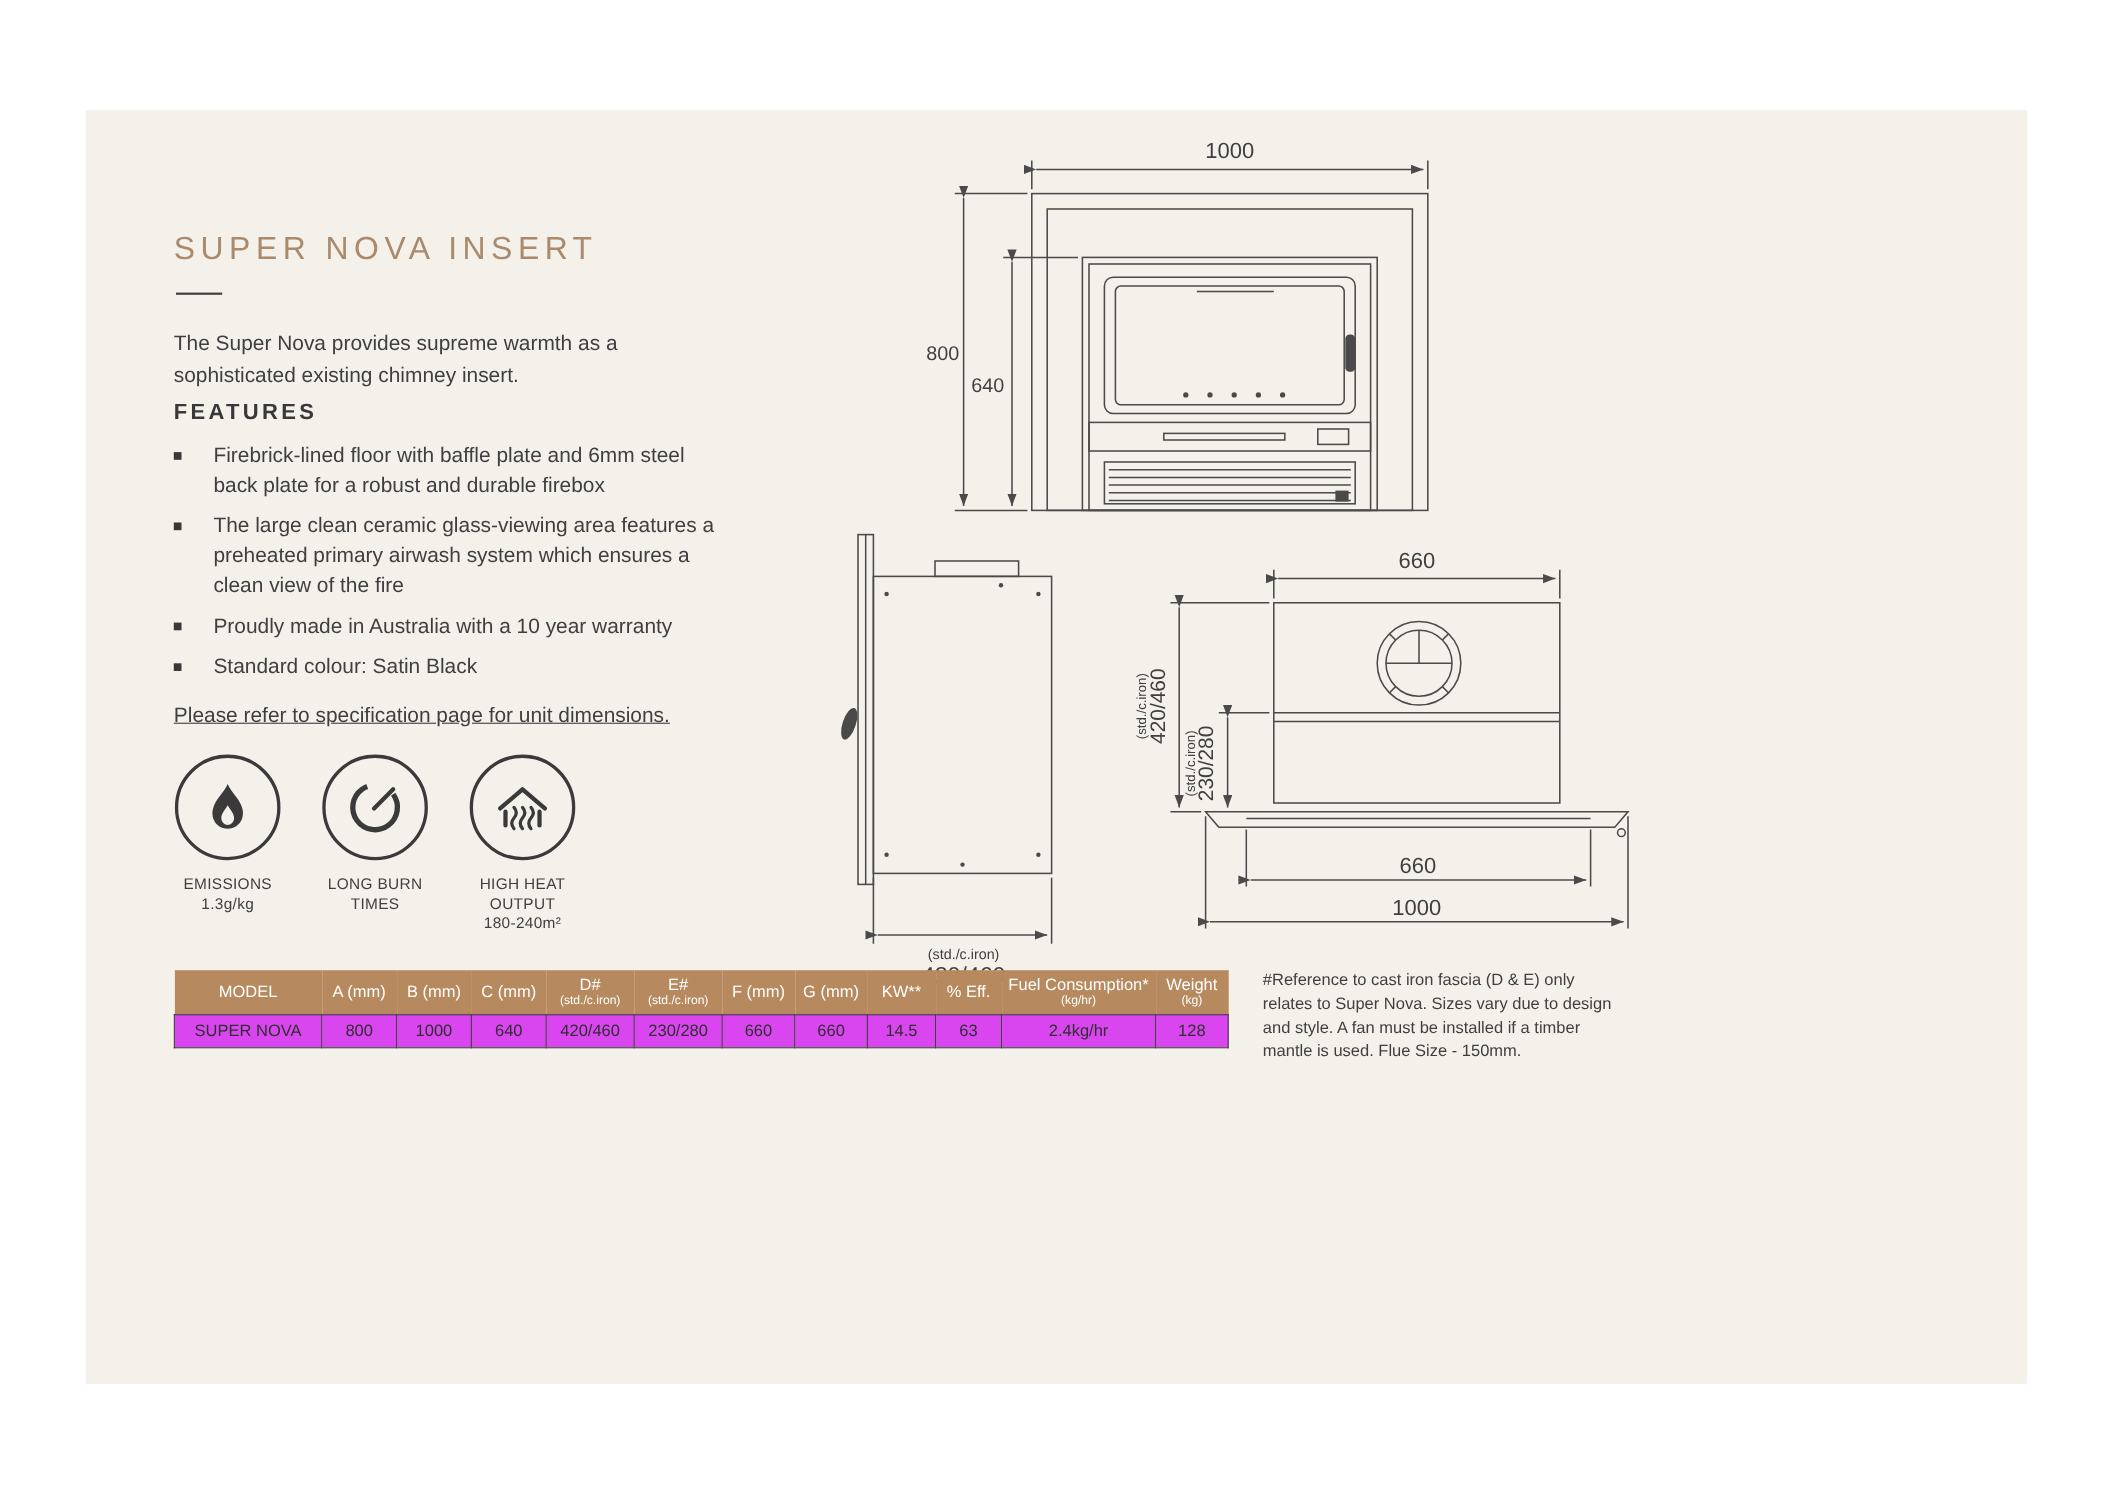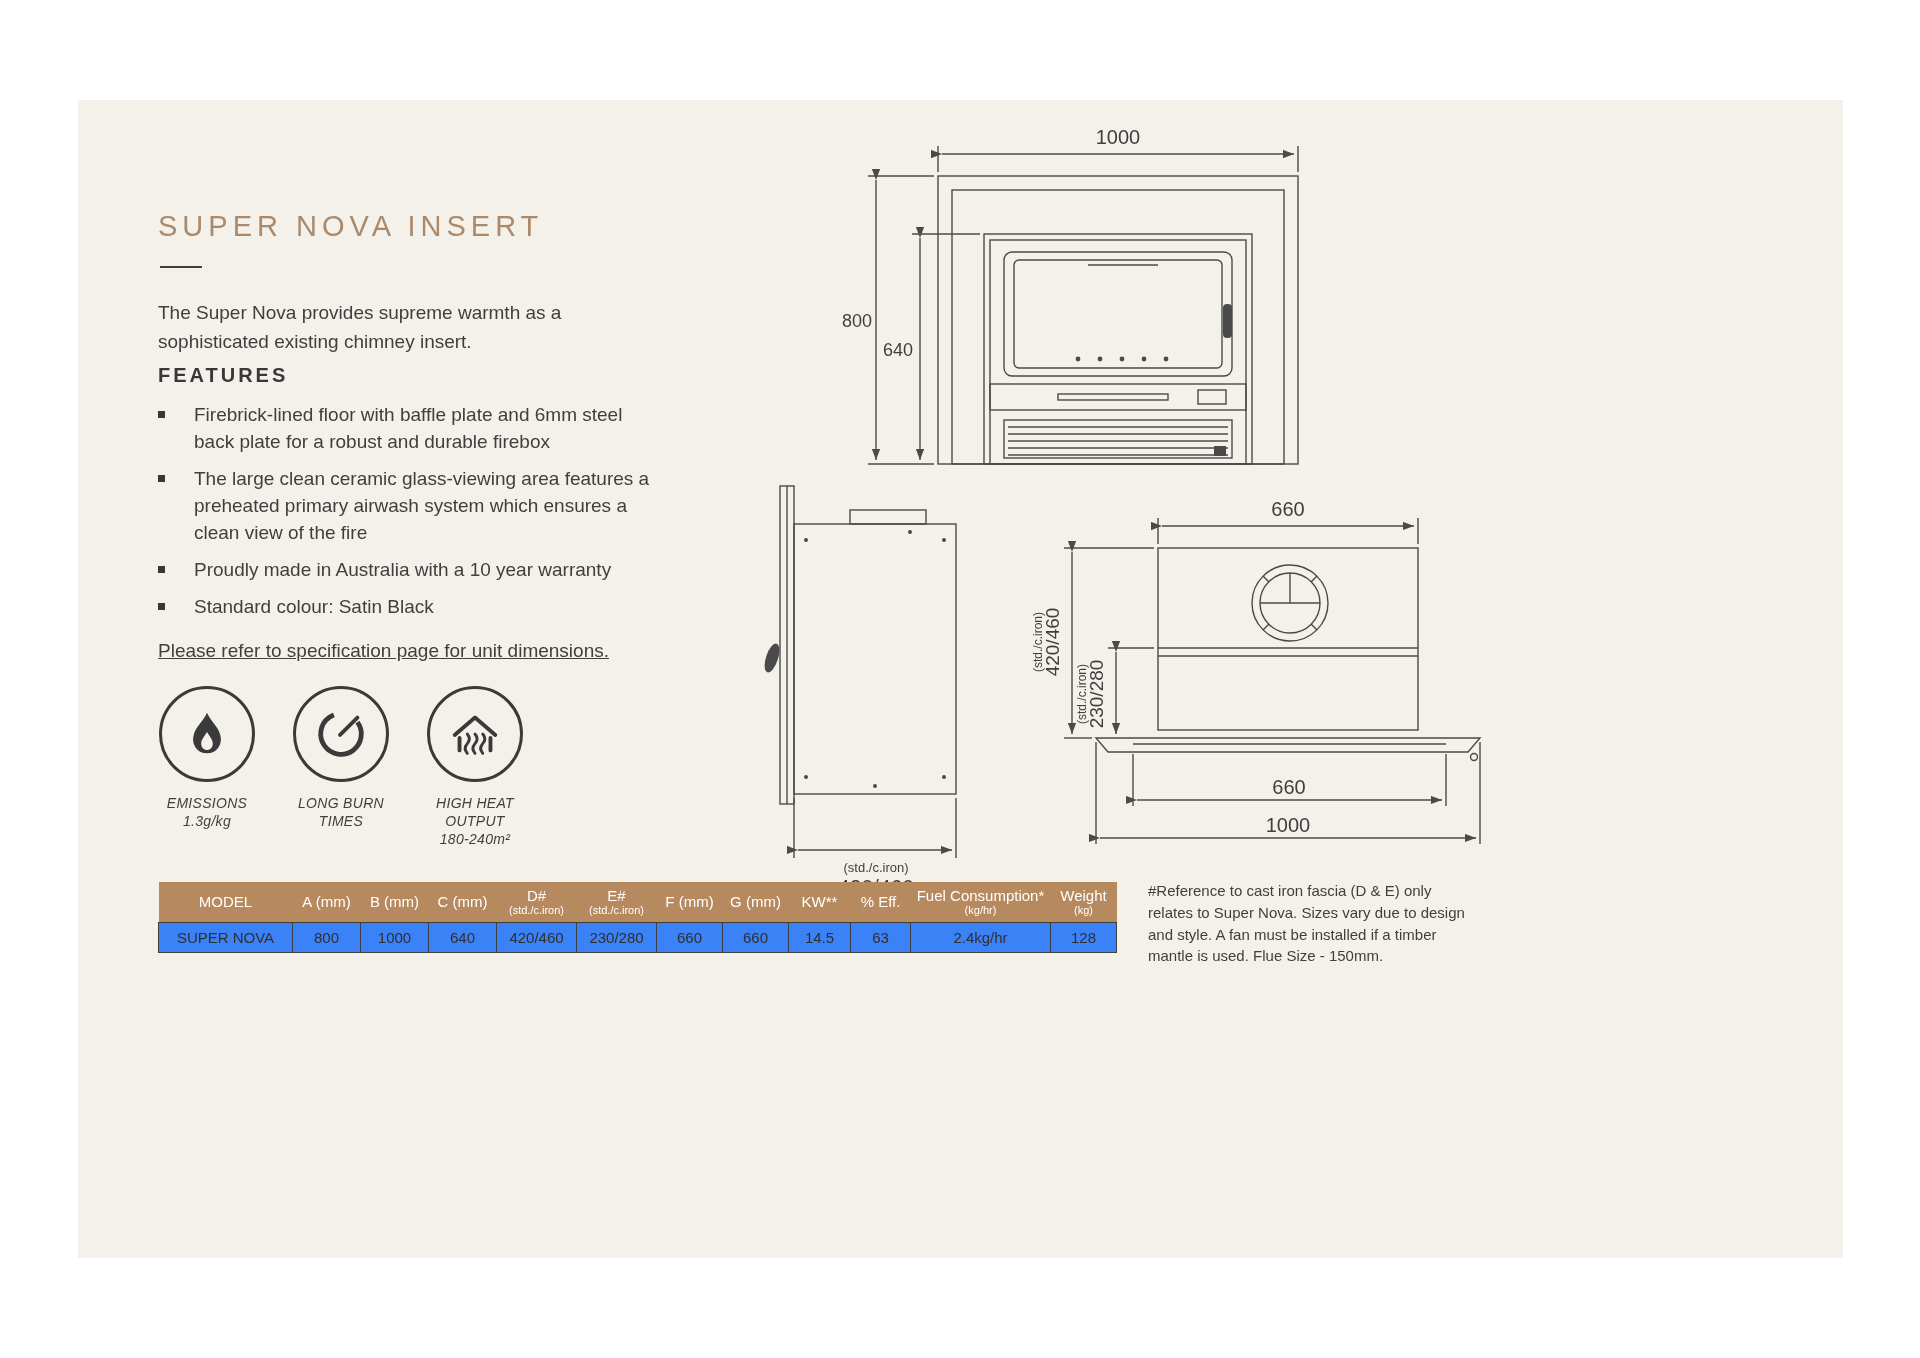--- a/index.html
+++ b/index.html
@@ -10,36 +10,36 @@
 
   .title { position:absolute; left:80px; top:110px; font-size:29px; letter-spacing:5px; color:#ab8a6b; font-weight:400; }
   .title-rule { position:absolute; left:82px; top:166px; width:42px; height:2px; background:#3f3f3f; }
   .intro { position:absolute; left:80px; top:198px; width:430px; font-size:19px; line-height:1.55; }
   .features-heading { position:absolute; left:80px; top:264px; font-size:20px; letter-spacing:3px; font-weight:600; color:#383838; }
   .features { position:absolute; left:80px; top:302px; width:500px; display:flex; flex-direction:column; gap:10px; }
   .feature { display:flex; gap:29px; font-size:19px; line-height:1.42; }
   .bullet { flex:0 0 auto; width:7px; height:7px; background:#383838; margin-top:9px; }
   .dim-note-text { position:absolute; left:80px; top:540px; font-size:19px;text-decoration:underline; }
 
-  .badges { position:absolute; left:64px; top:586px; display:flex; gap:4px;font-style:italic; }
+  .badges { position:absolute; left:64px; top:586px; display:flex; gap:4px; }
   .badge { width:130px; display:flex; flex-direction:column; align-items:center; }
   .badge-circle { width:96px; height:96px; border:3px solid #3a3a3a; border-radius:50%; display:flex; align-items:center; justify-content:center; background:transparent; }
   .badge-circle svg { width:58px; height:58px; }
   .badge-label { margin-top:12px; text-align:center; font-size:14px; line-height:1.3; letter-spacing:0.3px; }
   .badge-label span { display:block; }
   .badge-label span:empty { display:none; }
 
   .diagram { position:absolute; }
   svg text { font-family:"Liberation Sans", sans-serif; }
 
   .spec-table { position:absolute; left:80px; top:782px; border-collapse:collapse; table-layout:fixed; }
   .spec-table th { background:#b7895e; color:#ffffff; font-weight:400; padding:5px 4px; font-size:15px; line-height:1.15; text-align:center; vertical-align:middle;margin-top:30px; }
   .spec-table th .h-sub { display:block; font-size:11px; }
   .spec-table th .h-sub:empty { display:none; }
-  .spec-table td { background:#3b82f6; border:1px solid #3f3f3f; text-align:center; font-size:15px; padding:6px 3px; color:#2f2f2f; }
+  .spec-table td { background:#d946ef; border:1px solid #3f3f3f; text-align:center; font-size:15px; padding:6px 3px; color:#2f2f2f; }
   .footnote { position:absolute; left:1070px; top:780px; width:320px; font-size:15px; line-height:1.45; }
 </style>
 </head>
 <body>
 
 <div class="canvas">
   <div class="sheet">
 
     <div class="title">SUPER NOVA INSERT</div>
     <div class="title-rule"></div>

